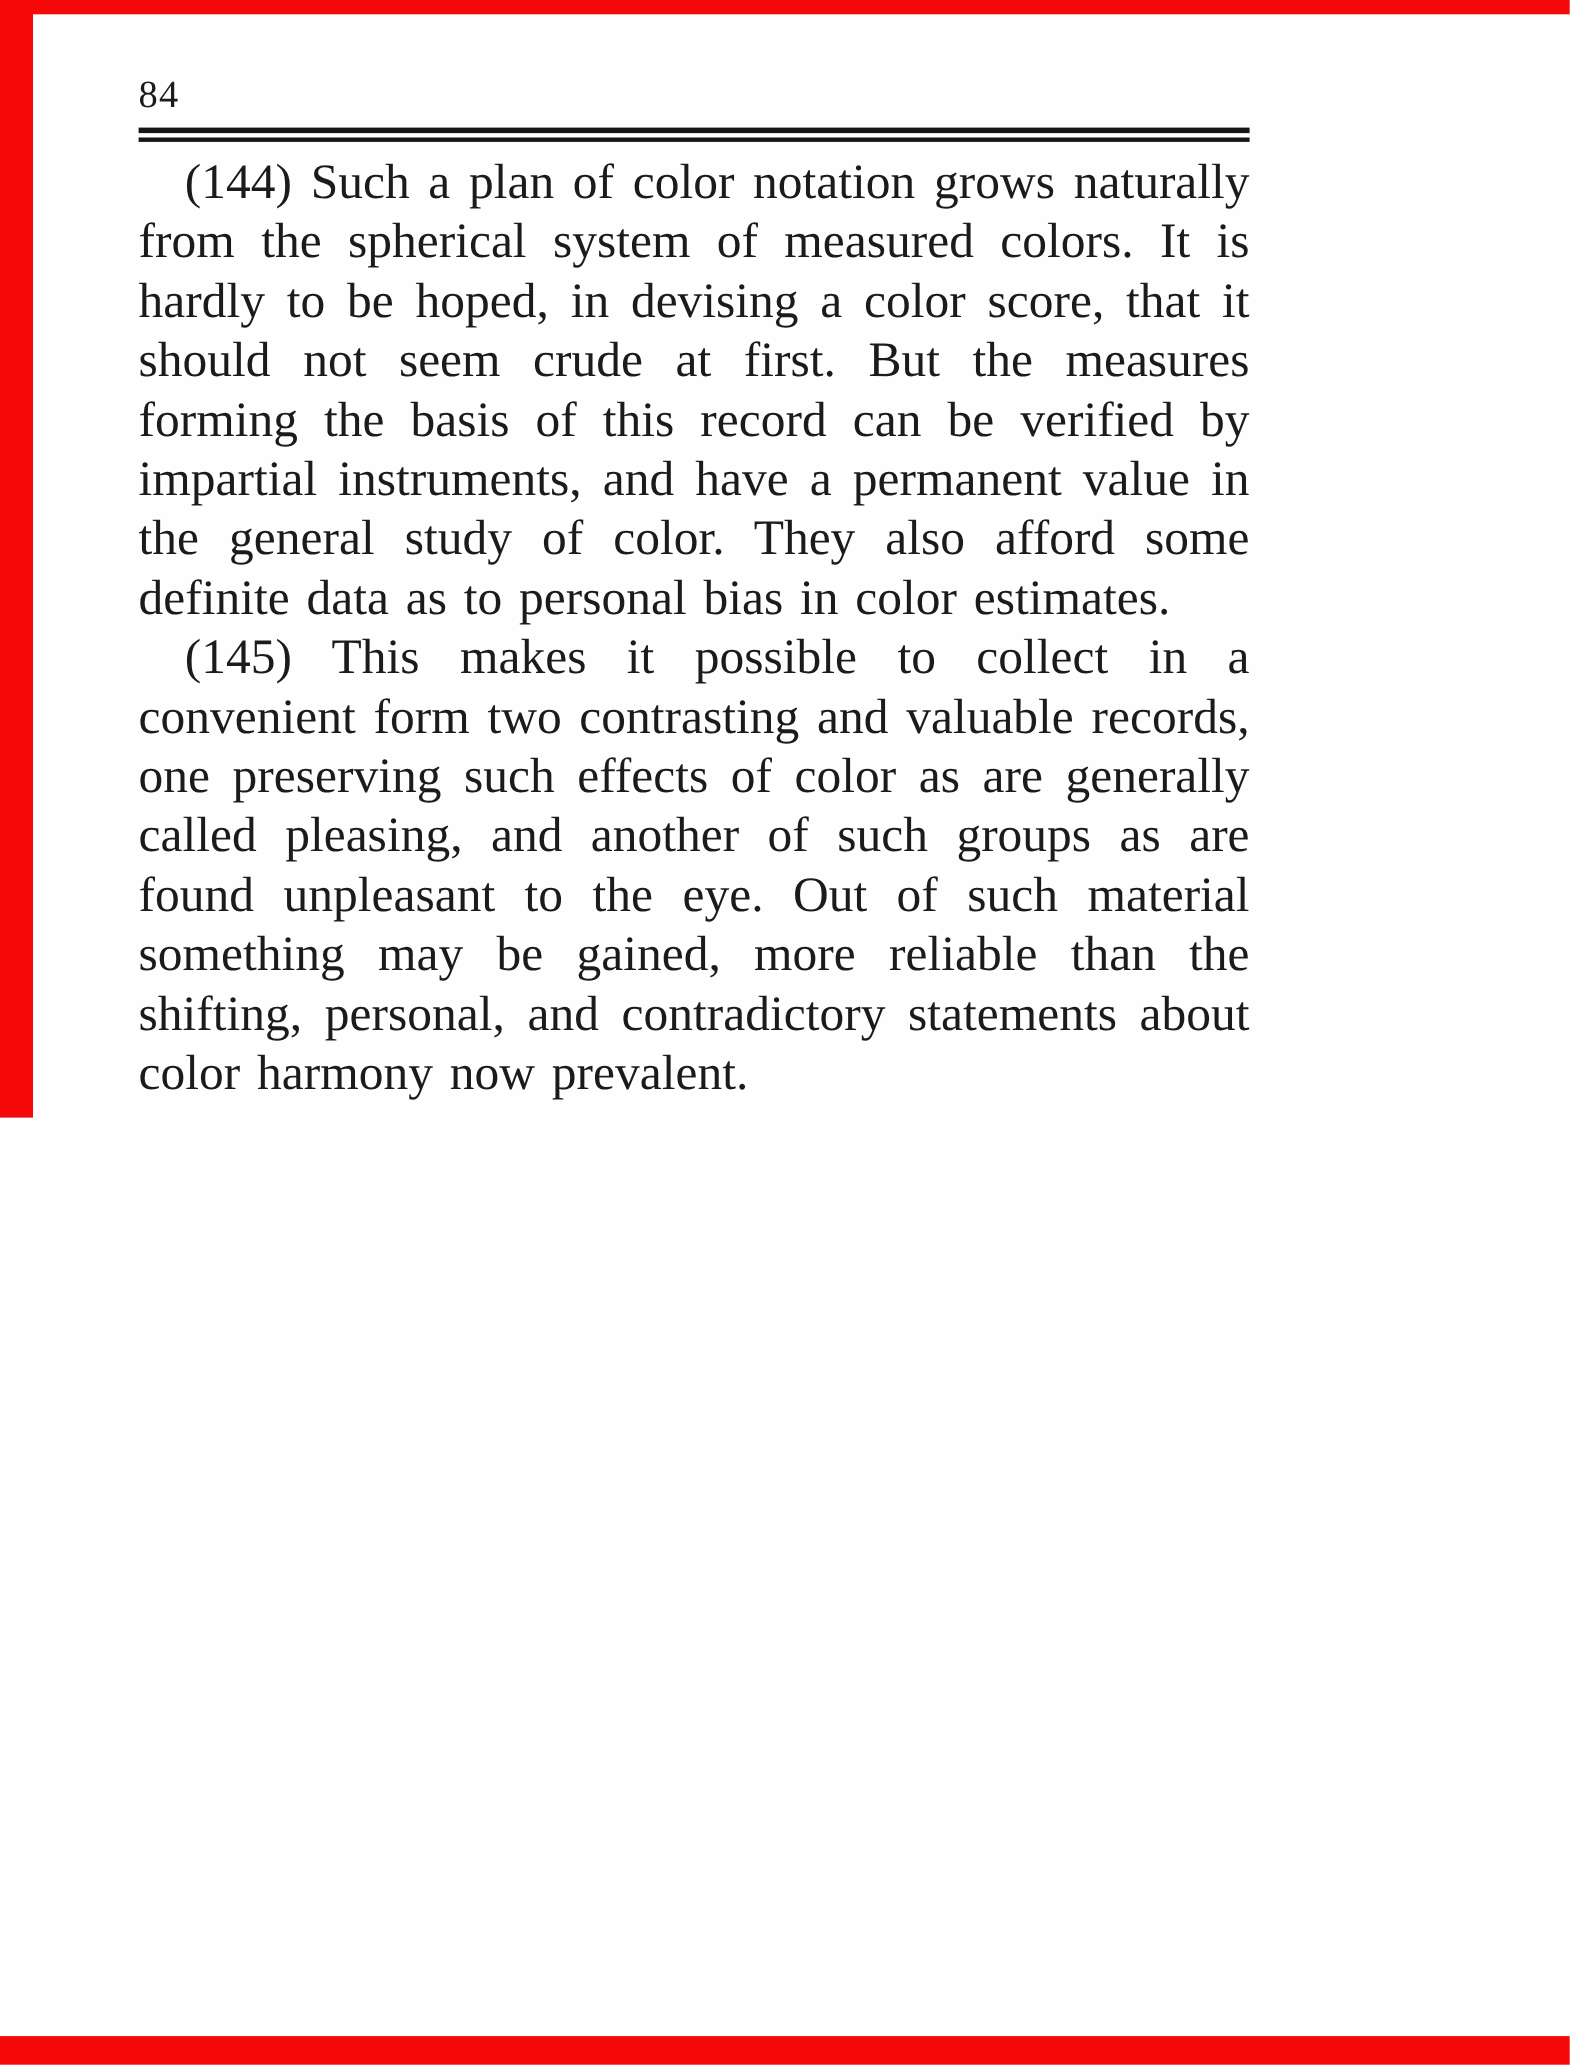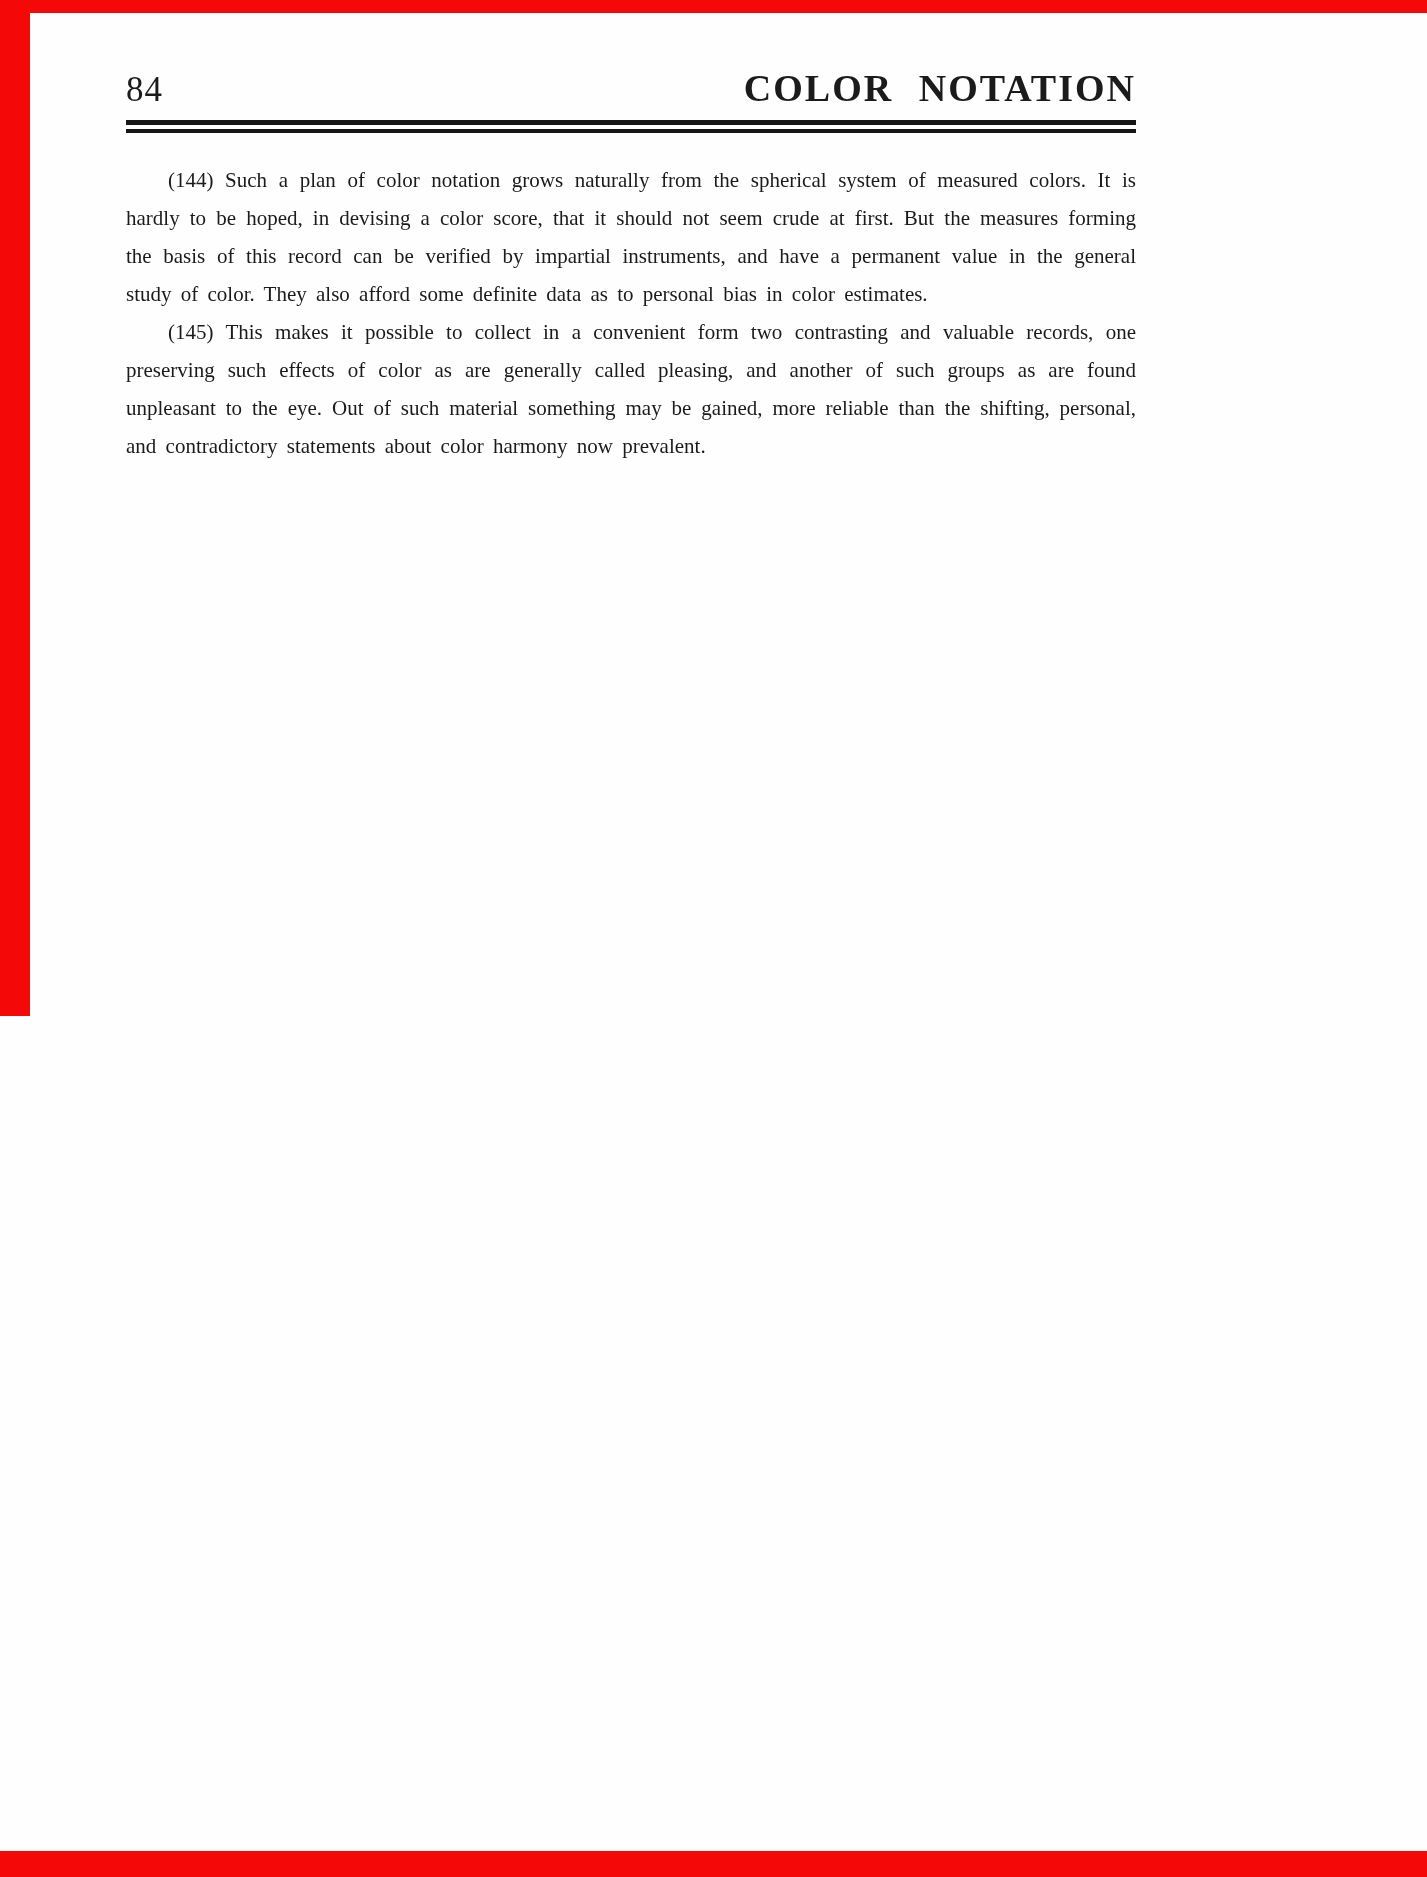--- a/index.html
+++ b/index.html
@@ -55,41 +55,40 @@
     letter-spacing: 2px;
     word-spacing: 14px;
   }
   .double-rule {
     margin-top: 10px;
     height: 4px;
     border-top: 5px solid #161616;
     border-bottom: 4px solid #161616;
   }
   .body-text {
-    margin-top: 28px;
-    font-size: 21px;
-    line-height: 38px;
+    margin-top: 9px;
+    font-size: 45px;
+    line-height: 54px;
     text-align: justify;
     word-spacing: 4px;
   }
   .body-text p {
     margin: 0;
     text-indent: 42px;
   }
 </style>
 </head>
 <body style="--edge-red: #f50808; --ink: #1b1b1b; background: rgb(254, 254, 254);">
 
 <div class="edge edge-top"></div>
 <div class="edge edge-left"></div>
 <div class="edge edge-bottom"></div>
 
 <div class="page-content">
   <div class="header-row">
     <span class="page-number">84</span>
-    <span class="header-title">COLOR NOTATION</span>
   </div>
   <div class="double-rule"></div>
   <div class="body-text">
     <p>(144) Such a plan of color notation grows naturally from the spherical system of measured colors.  It is hardly to be hoped, in devising a color score, that it should not seem crude at first. But the measures forming the basis of this record can be verified by impartial instruments, and have a permanent value in the general study of color.  They also afford some definite data as to personal bias in color estimates.</p>
     <p>(145) This makes it possible to collect in a convenient form two contrasting and valuable records, one preserving such effects of color as are generally called pleasing, and another of such groups as are found unpleasant to the eye.  Out of such material something may be gained, more reliable than the shifting, personal, and contradictory statements about color harmony now prevalent.</p>
   </div>
 </div>
 
 </body></html>

